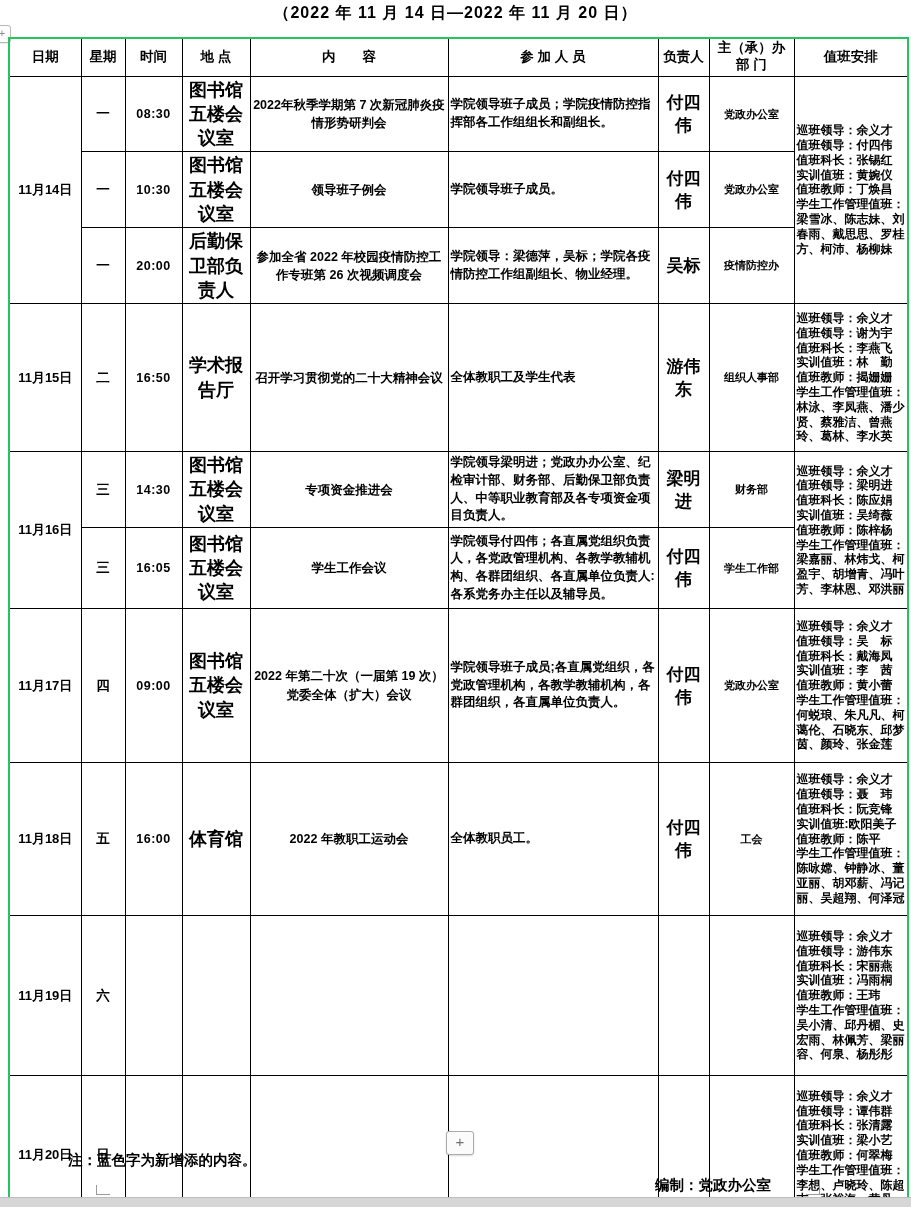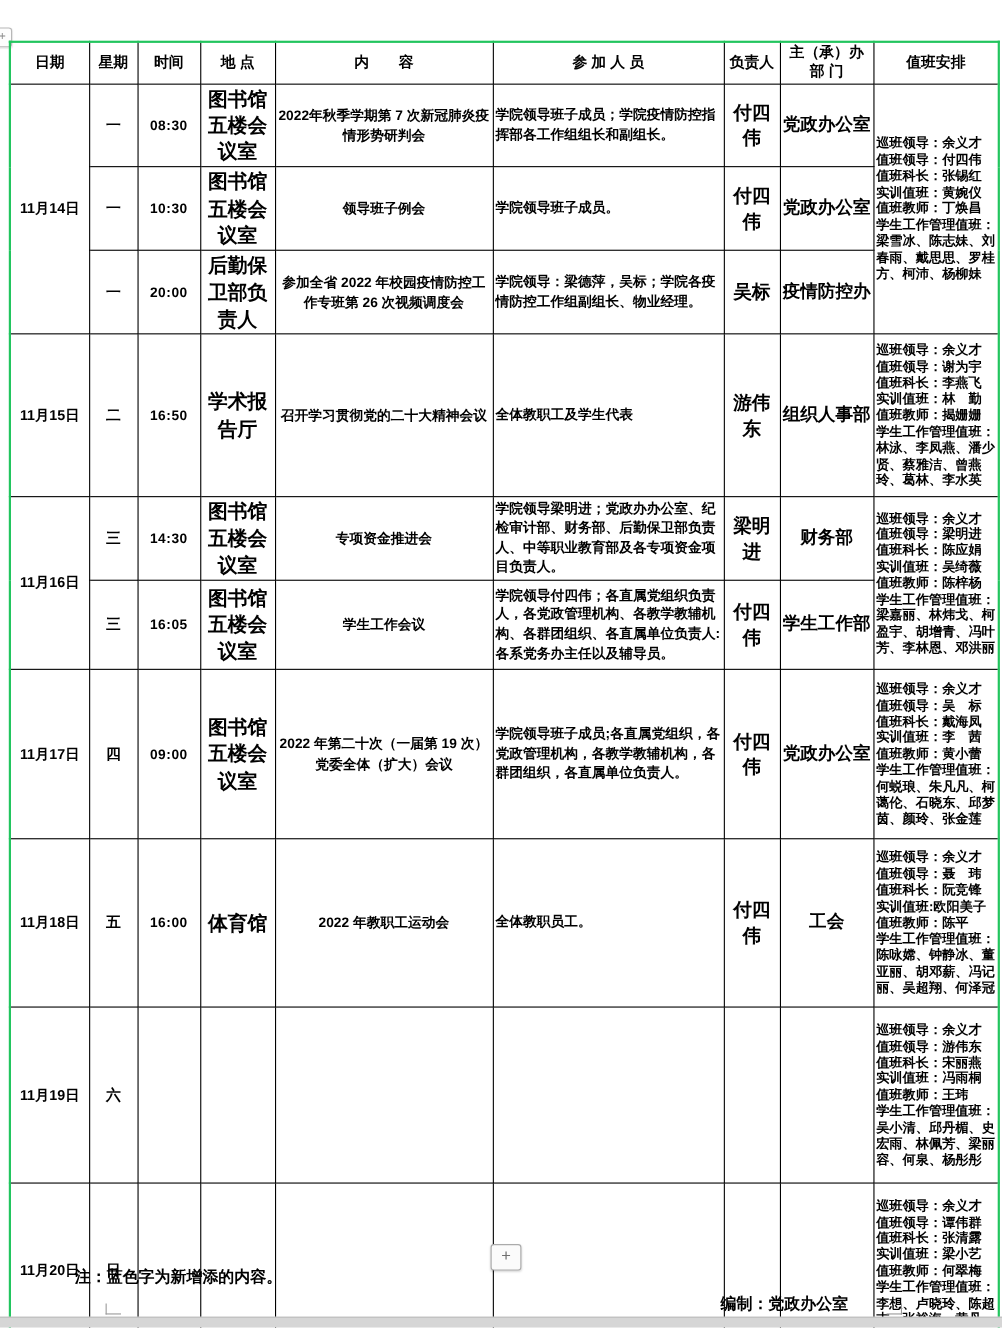--- a/index.html
+++ b/index.html
@@ -32,21 +32,21 @@
   .pre{white-space:pre-line;}
   .c{text-align:center;}
   .date{font-size:13px;}
   .wk{font-size:13.5px;}
   .time{font-size:12.5px;letter-spacing:.5px;}
   .place{font-size:18px;line-height:1.35;}
   .cont{font-size:12.5px;line-height:1.45;text-align:center;padding:2px 6px;}
   .cont.center{text-align:center;}
   .part{font-size:12.5px;line-height:1.42;text-align:left;padding:2px 5px;text-justify:inter-ideograph;}
   .lead{font-size:17px;}
-  .dept{font-size:16px;line-height:1.35;}
+  .dept{font-size:11px;line-height:1.35;}
   .duty{
     font-size:12px;line-height:14.8px;text-align:left;
     vertical-align:top;padding:2px 3px;white-space:pre-line;
   }
   tr.h38{height:38px}tr.h62{height:62px}tr.h41{height:41px}tr.h44{height:44px}
   tr.h148{height:148px}tr.h67{height:67px}tr.h81{height:81px}
   tr.h154{height:154px}tr.h153{height:153px}tr.h160{height:160px}
   .plus-btn{
     position:absolute;left:446px;top:1131px;width:26px;height:22px;
     border:1px solid #ababab;border-radius:3px;background:#fbfbfb;
@@ -61,20 +61,21 @@
   .bottom-bar{
     position:absolute;left:0;right:0;bottom:0;height:9px;
     background:#d6d6d6;border-top:1px solid #bdbdbd;
   }
 </style>
 </head>
 <body>
 
 <div class="page">
 
+  <div class="title">（2022 年 11 月 14 日—2022 年 11 月 20 日）</div>
 
   <div class="move-handle">+</div>
 
   <table class="sched">
     <colgroup>
       <col style="width:72px">
         <col style="width:44px">
         <col style="width:57px">
       <col style="width:68px">
         <col style="width:198px">

